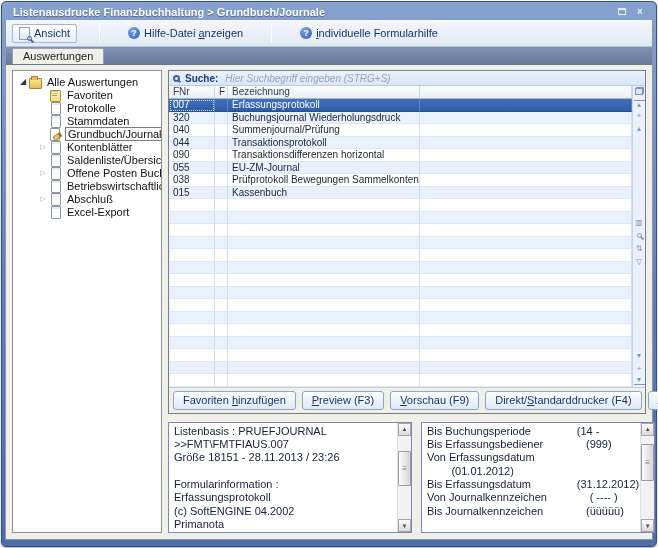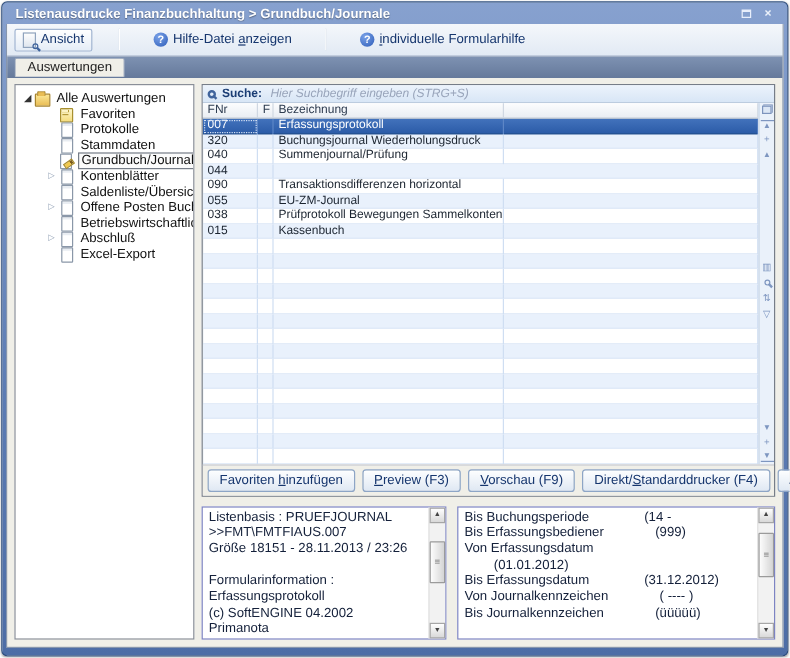--- a/index.html
+++ b/index.html
@@ -99,21 +99,21 @@
   .strip .mag::after{background:#7e96c0;}
   
   .buttons-row{flex:0 0 26px;display:flex;align-items:center;gap:6px;padding:0 4px;background:#f0efe8;
     border-top:1px solid #c8cbd2;}
   .act-btn{font-size:11px;color:#16366e;background:linear-gradient(#fdfeff,#dfe8f3);
     border:1px solid #8da5c6;border-radius:3px;padding:2px 9px;height:19px;line-height:13px;cursor:default;
     box-shadow:0 1px 0 rgba(255,255,255,.7) inset;white-space:nowrap;}
   
   .bottom-panels{flex:1;display:flex;gap:9px;margin-top:8px;min-height:0;}
   .panel{background:#fff;border:1px solid #7d84c2;display:flex;min-height:0;}
-  .panel-left{width:204px;flex:none;}
+  .panel-left{width:244px;flex:none;}
   .panel-right{flex:1;}
   .panel-text{flex:1;padding:2px 1px 2px 5px;overflow:hidden;font-size:11px;color:#14203a;line-height:13.4px;}
   .pline{white-space:pre;height:13.4px;overflow:hidden;}
   
   .sbar{flex:0 0 14px;background:#f2f2f2;border-left:1px solid #e0e0e0;display:flex;flex-direction:column;position:relative;}
   .sb-btn{height:13px;flex:none;background:linear-gradient(#fefefe,#d9d9d9);border:1px solid #a6a6a6;
     display:flex;align-items:center;justify-content:center;font-size:6px;color:#444;cursor:default;}
   .sb-track{flex:1;position:relative;}
   .sb-thumb{position:absolute;left:0;right:0;background:linear-gradient(90deg,#fdfdfd,#d5d5d5);
     border:1px solid #9b9b9b;border-radius:1px;display:flex;align-items:center;justify-content:center;
@@ -246,20 +246,21 @@
                   </div>
                   <div class="grid-row">
                     <div class="gcell c-fnr">040</div>
                     <div class="gcell c-f"></div>
                     <div class="gcell c-bez">Summenjournal/Prüfung</div>
                     <div class="gcell c-rest"></div>
                   </div>
                   <div class="grid-row alt">
                     <div class="gcell c-fnr">044</div>
                     <div class="gcell c-f"></div>
+                    <div class="gcell c-bez">Transaktionsprotokoll</div>
                     <div class="gcell c-rest"></div>
                   </div>
                   <div class="grid-row">
                     <div class="gcell c-fnr">090</div>
                     <div class="gcell c-f"></div>
                     <div class="gcell c-bez">Transaktionsdifferenzen horizontal</div>
                     <div class="gcell c-rest"></div>
                   </div>
                   <div class="grid-row alt">
                     <div class="gcell c-fnr">055</div>

